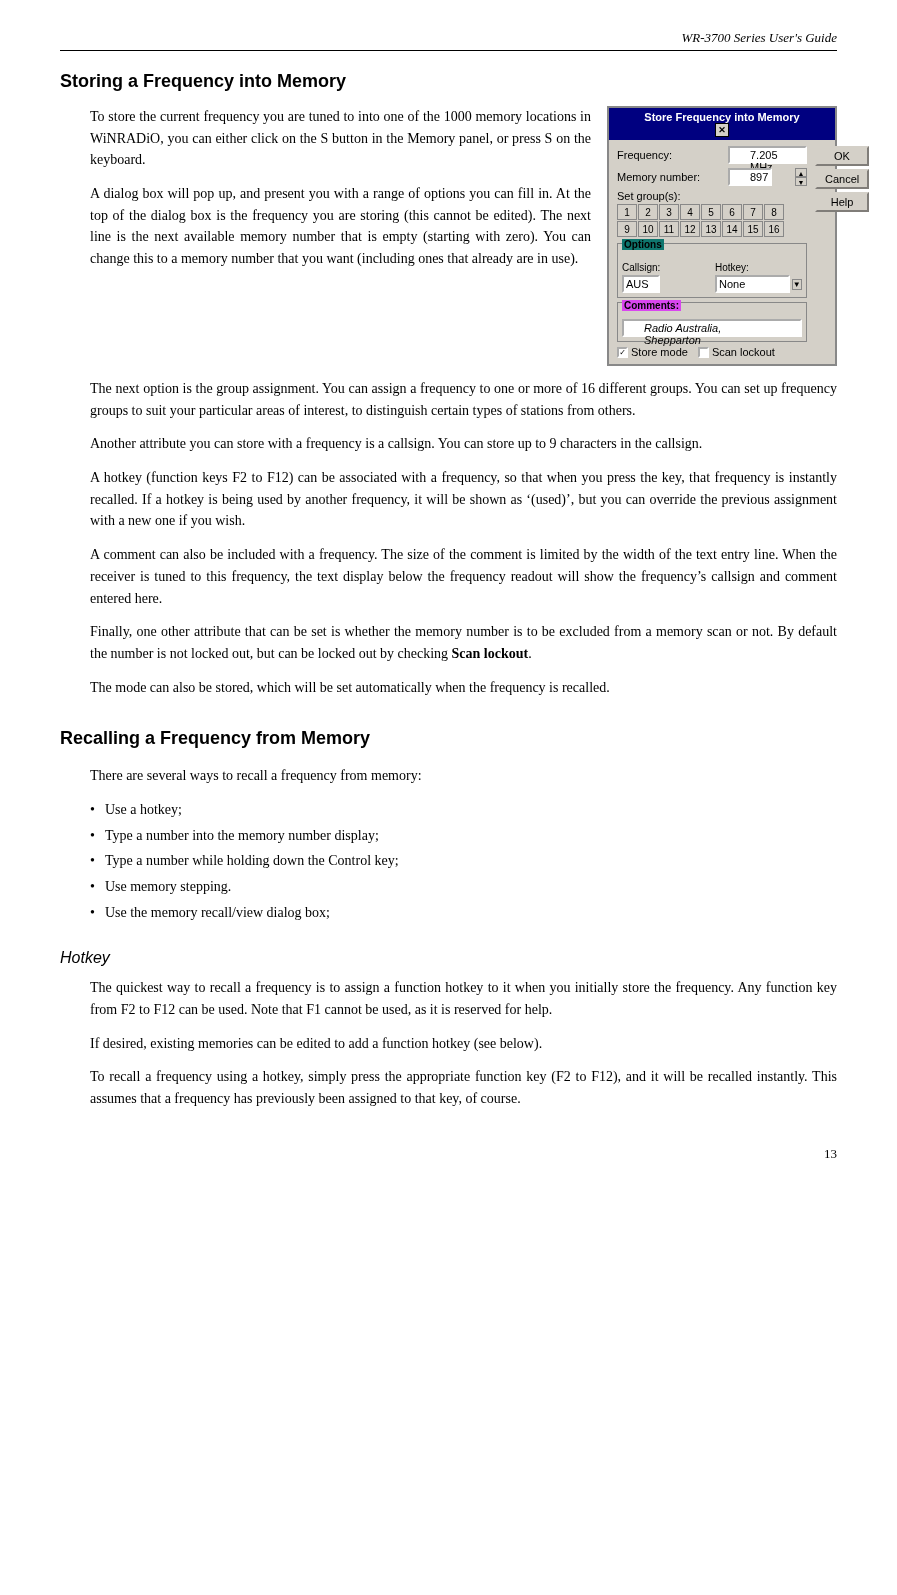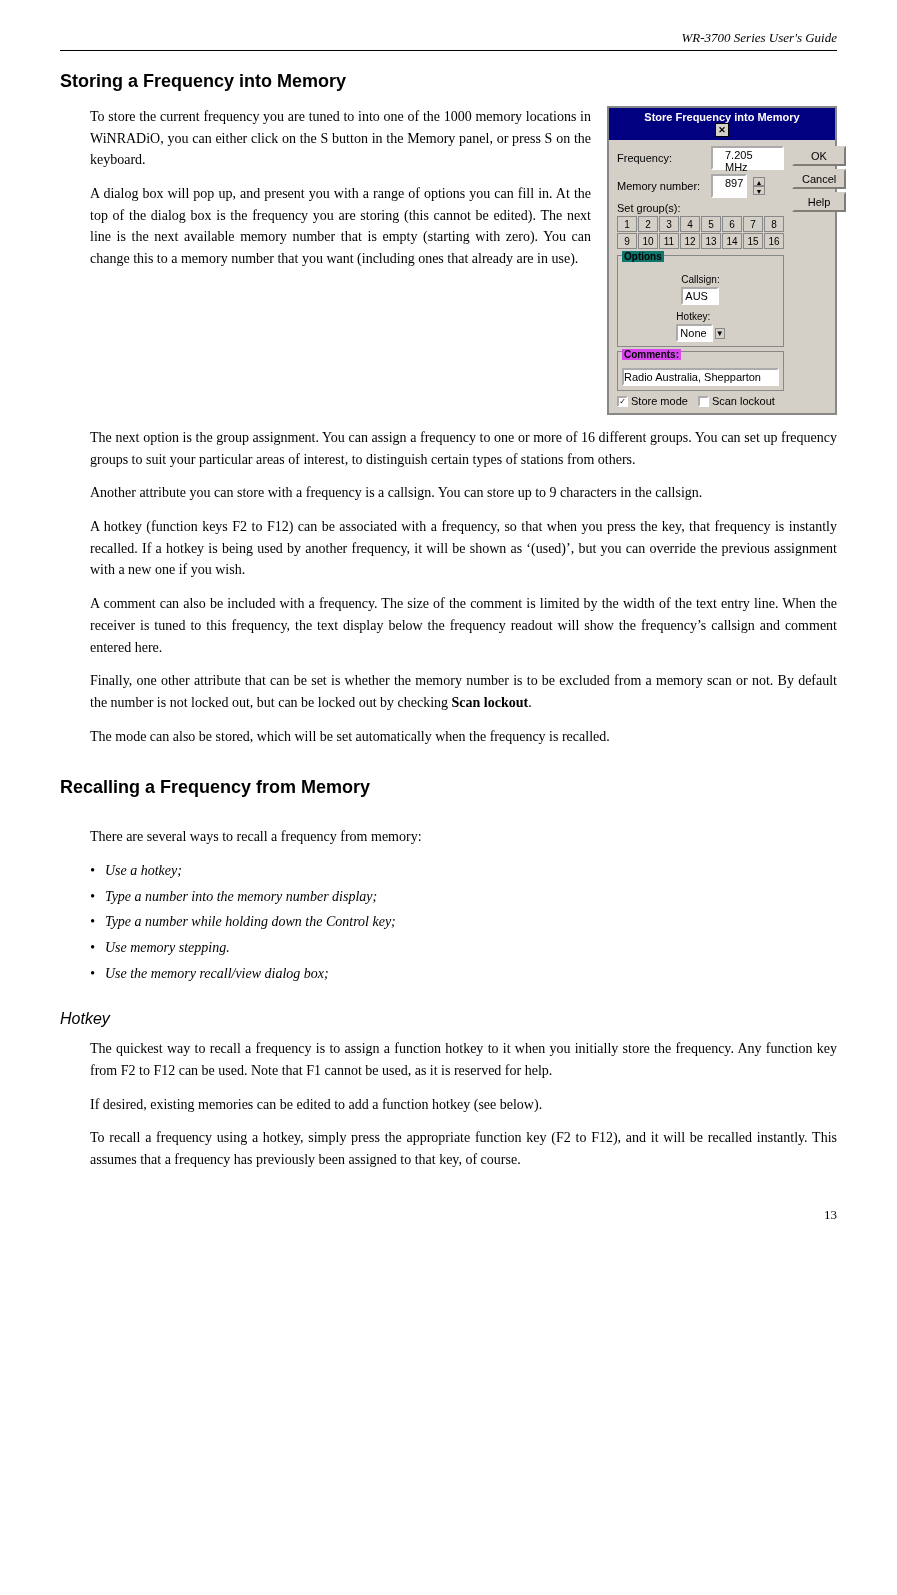--- a/index.html
+++ b/index.html
@@ -28,21 +28,21 @@
       font-family: Arial, sans-serif;
       font-size: 18px;
       font-weight: bold;
       margin-bottom: 14px;
     }
     h2.section-title {
       font-family: Arial, sans-serif;
       font-size: 18px;
       font-weight: bold;
       margin-top: 30px;
-      margin-bottom: 28px;
+      margin-bottom: 16px;
     }
     h3.section-title {
       font-family: Arial, sans-serif;
       font-size: 16px;
       font-style: italic;
       font-weight: normal;
       margin-top: 26px;
       margin-bottom: 10px;
     }
     .body-text-indent {
@@ -92,31 +92,31 @@
       color: #000;
       font-weight: bold;
     }
     .dialog-content {
       padding: 6px 8px;
     }
     .dialog-row {
       display: flex;
       align-items: center;
       margin-bottom: 4px;
-      gap: 4px;
+      gap: 21px;
     }
     .dialog-label {
       font-size: 11px;
       min-width: 90px;
     }
     .dialog-input {
       border: 2px inset #fff;
       background: #fff;
-      height: 24px;
-      padding: 1px 12px;
+      height: 18px;
+      padding: 1px 20px;
       font-size: 11px;
       flex: 1;
     }
     .dialog-button {
       border: 2px outset #d4d0c8;
       background: #d4d0c8;
       padding: 2px 8px;
       font-size: 11px;
       cursor: pointer;
       width: 54px;
@@ -165,23 +165,22 @@
       position: relative;
       top: -10px;
       background: #0f766e;
       padding: 0 2px;
       display: inline-block;
       margin-bottom: -8px;
     }
     .options-row {
       display: flex;
       gap: 6px;
-      align-items: center;
+      align-items: flex-end;
       margin-top: 2px;
-      flex-direction: column;
     }
     .options-col {
       flex: 1;
     }
     .select-box {
       border: 2px inset #fff;
       background: #fff;
       height: 18px;
       font-size: 11px;
       padding: 1px 2px;
@@ -201,21 +200,22 @@
       position: relative;
       top: -8px;
       margin-bottom: -6px;
     }
     .comments-input {
       border: 2px inset #fff;
       background: #fff;
       width: 100%;
       height: 18px;
       font-size: 11px;
-      padding: 1px 0;
+      padding: 1px 20px;
+      font-style: italic;
     }
     .checkbox-row {
       display: flex;
       gap: 10px;
       align-items: center;
       margin-top: 4px;
       font-size: 11px;
     }
     .checkbox-item {
       display: flex;
@@ -239,21 +239,20 @@
       list-style: none;
       padding-left: 30px;
       margin-bottom: 12px;
     }
     ul.bullet-list li {
       font-size: 14px;
       line-height: 1.55;
       margin-bottom: 4px;
       display: flex;
       gap: 10px;
-      font-style: italic;
     }
     ul.bullet-list li::before {
       content: '•';
       flex-shrink: 0;
     }
     .page-number {
       position: absolute;
       bottom: 20px;
       right: 60px;
       font-size: 13px;

